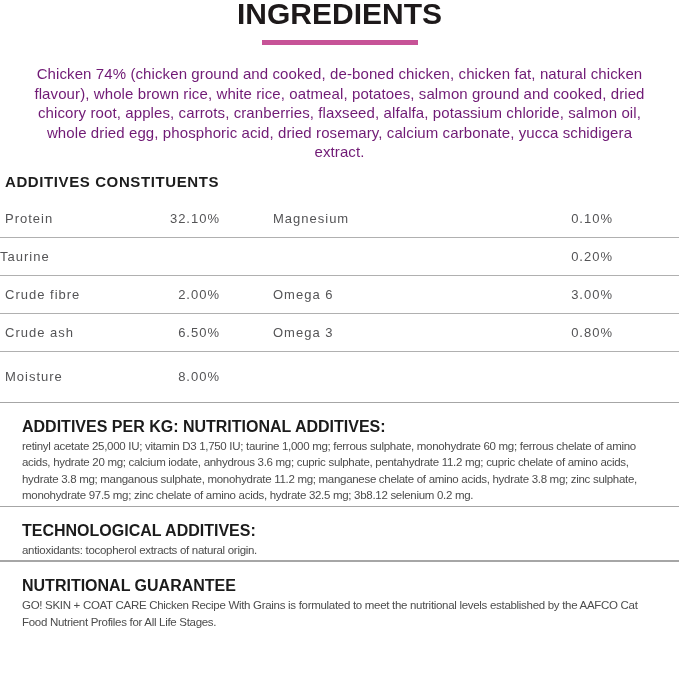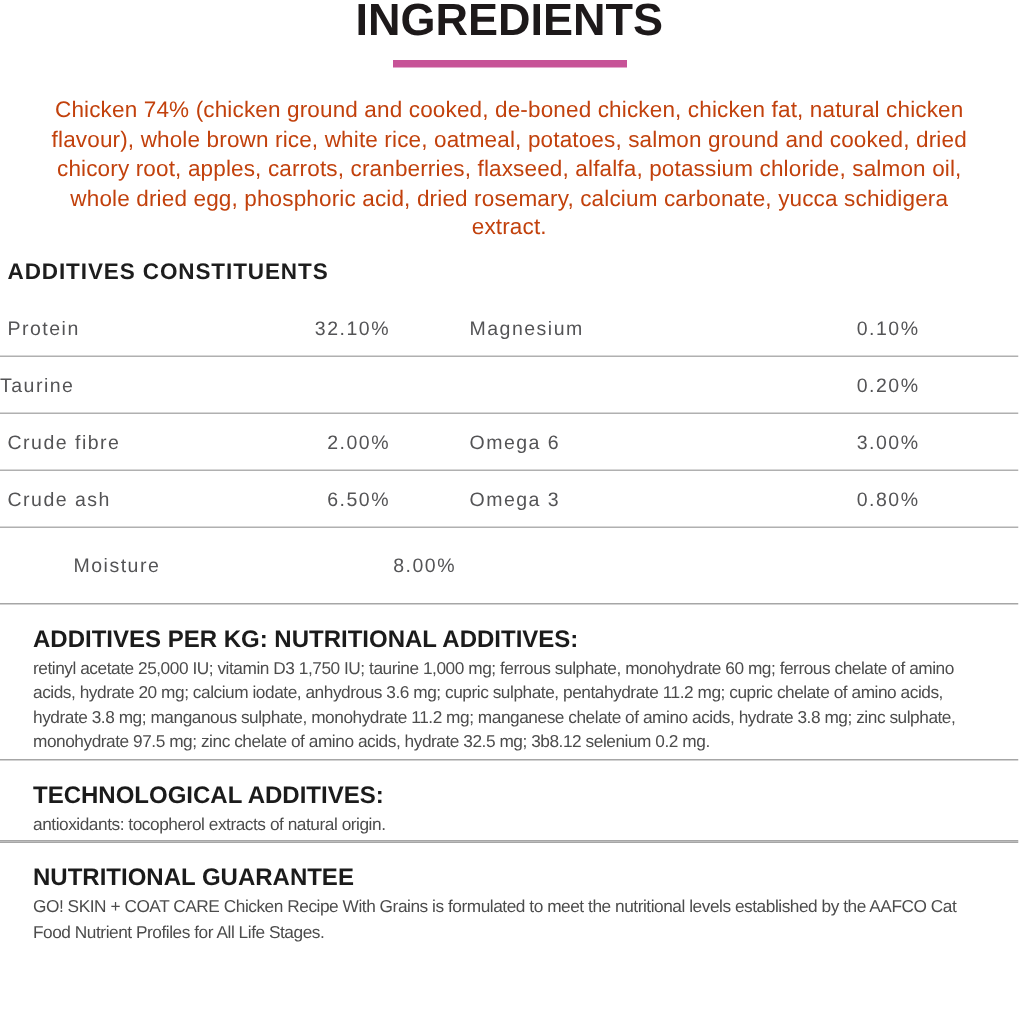--- a/index.html
+++ b/index.html
@@ -13,39 +13,39 @@
   .title {
     margin:-6px 0 0; text-align:center;
     font-size:30px; line-height:40px; font-weight:bold;
     color:#1d191a; letter-spacing:0px;
   }
   .accent-bar { width:156px; height:5px; margin:6px auto 0; }
 
   .ingredients {
     margin:19px 22px 0; text-align:center;
     font-size:15px; line-height:19.5px; letter-spacing:0.1px;
-    color:#c2410c;
+    color:#701a75;
   }
 
   .an-heading {
     margin:11px 0 0 5px;
     font-size:15px; line-height:17px; font-weight:bold;
     letter-spacing:0.6px; color:#1d1d1d;
   }
 
   .an-table { margin-top:10px; }
   .an-row {
     display:flex; align-items:center; min-height:38px;
     border-bottom:1px solid #b0b0b0;
     font-size:13px; color:#545456; letter-spacing:1px;
     box-sizing:border-box;
   }
-  .an-row:last-child { border-bottom:none; min-height:50px;margin-left:44px; }
+  .an-row:last-child { border-bottom:none; min-height:50px; }
   .an-half { display:flex; justify-content:space-between; box-sizing:border-box; }
-  .an-half.l { width:313px; flex:none; padding-left:5px; padding-right:53px; }
+  .an-half.l { width:273px; flex:none; padding-left:5px; padding-right:53px; }
   .an-half.r { flex:1; padding-right:66px; }
 
   .divider { border:none; border-top:1px solid #a6a6a6; margin:0; height:0; }
 
   .sec { padding:0 22px; }
   .sec-heading {
     margin:15px 0 0;
     font-size:16px; line-height:18px; font-weight:bold;
     color:#1b1b1b; letter-spacing:0px;
   }

